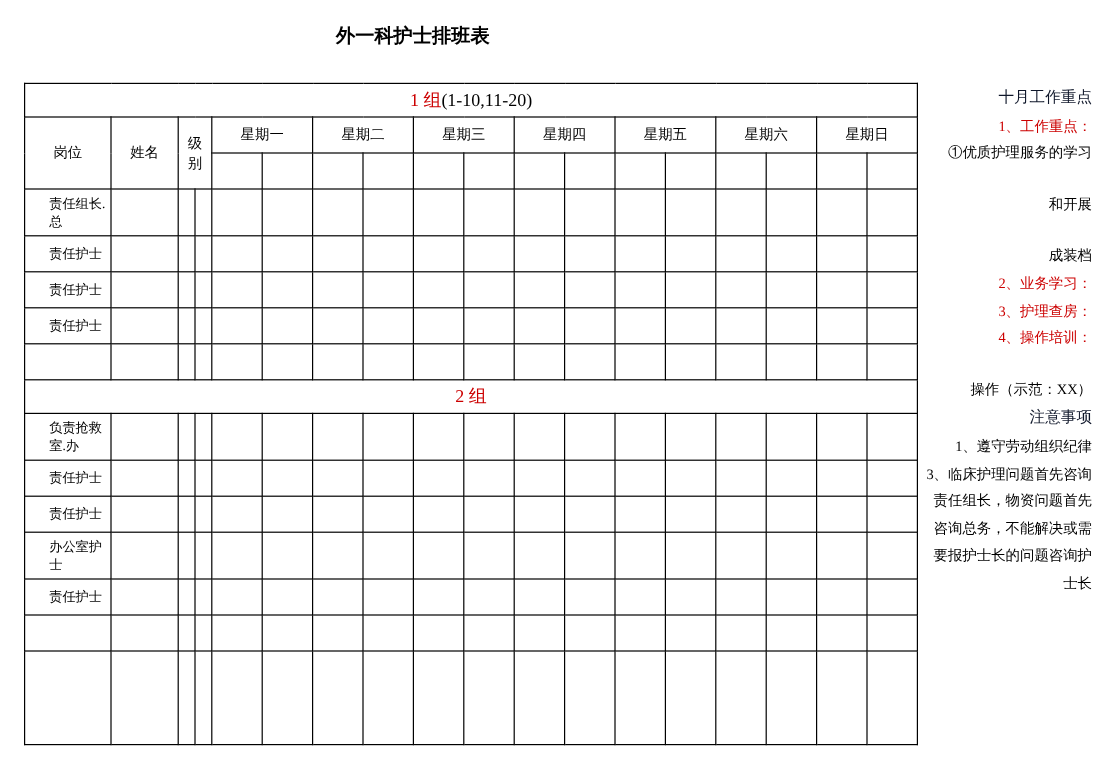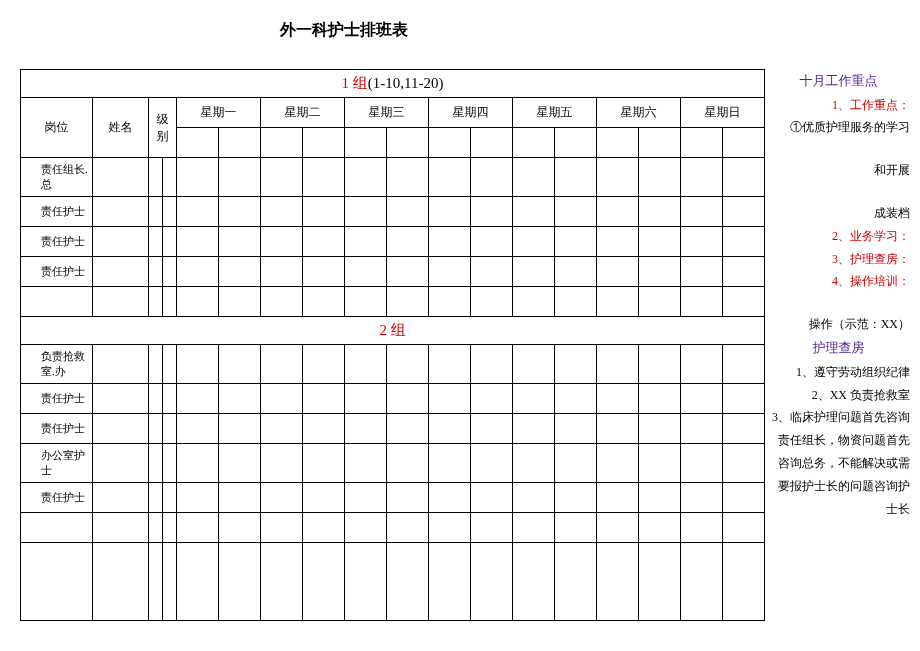--- a/index.html
+++ b/index.html
@@ -65,22 +65,22 @@
     .tall-row td, .tall-row th {
       height: 78px;
     }
     .sidebar {
       flex: 1;
       padding-left: 2px;
       font-size: 12px;
       line-height: 1.9;
     }
     .sidebar .side-title {
-      text-align: center;
-      color: #4c1d95;
+      text-align: right;
+      color: #0f172a;
       font-size: 13px;
     }
     .sidebar .red {
       color: #c00;
     }
     .sidebar p {
       margin: 0;
       text-align: right;
     }
     .sidebar .indent {
@@ -405,18 +405,17 @@
   <div class="sidebar">
     <p class="side-title">十月工作重点</p>
     <p class="red">1、工作重点：</p>
     <p>①优质护理服务的学习</p>
     <p class="indent">和开展</p>
     <p class="indent">成装档</p>
     <p class="red">2、业务学习：</p>
     <p class="red">3、护理查房：</p>
     <p class="red">4、操作培训：</p>
     <p class="indent">操作（示范：XX）</p>
-    <p class="side-title">护理查房</p>
+    <p class="side-title">注意事项</p>
     <p>1、遵守劳动组织纪律</p>
-    <p>2、XX 负责抢救室</p>
     <p>3、临床护理问题首先咨询责任组长，物资问题首先咨询总务，不能解决或需要报护士长的问题咨询护士长</p>
   </div>
 </div>
 
 </body></html>

